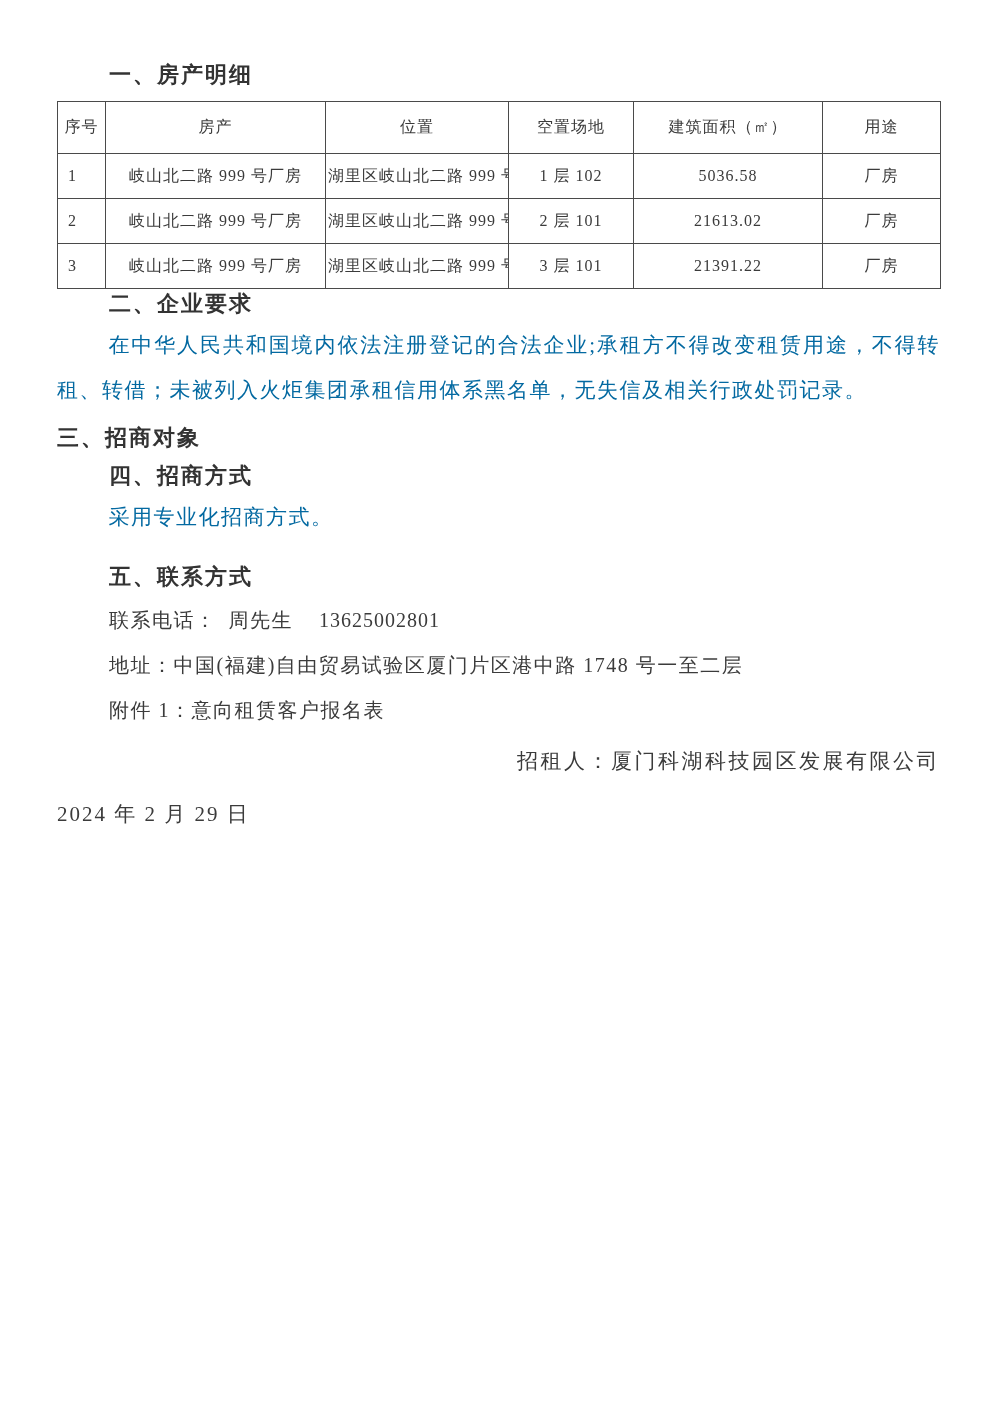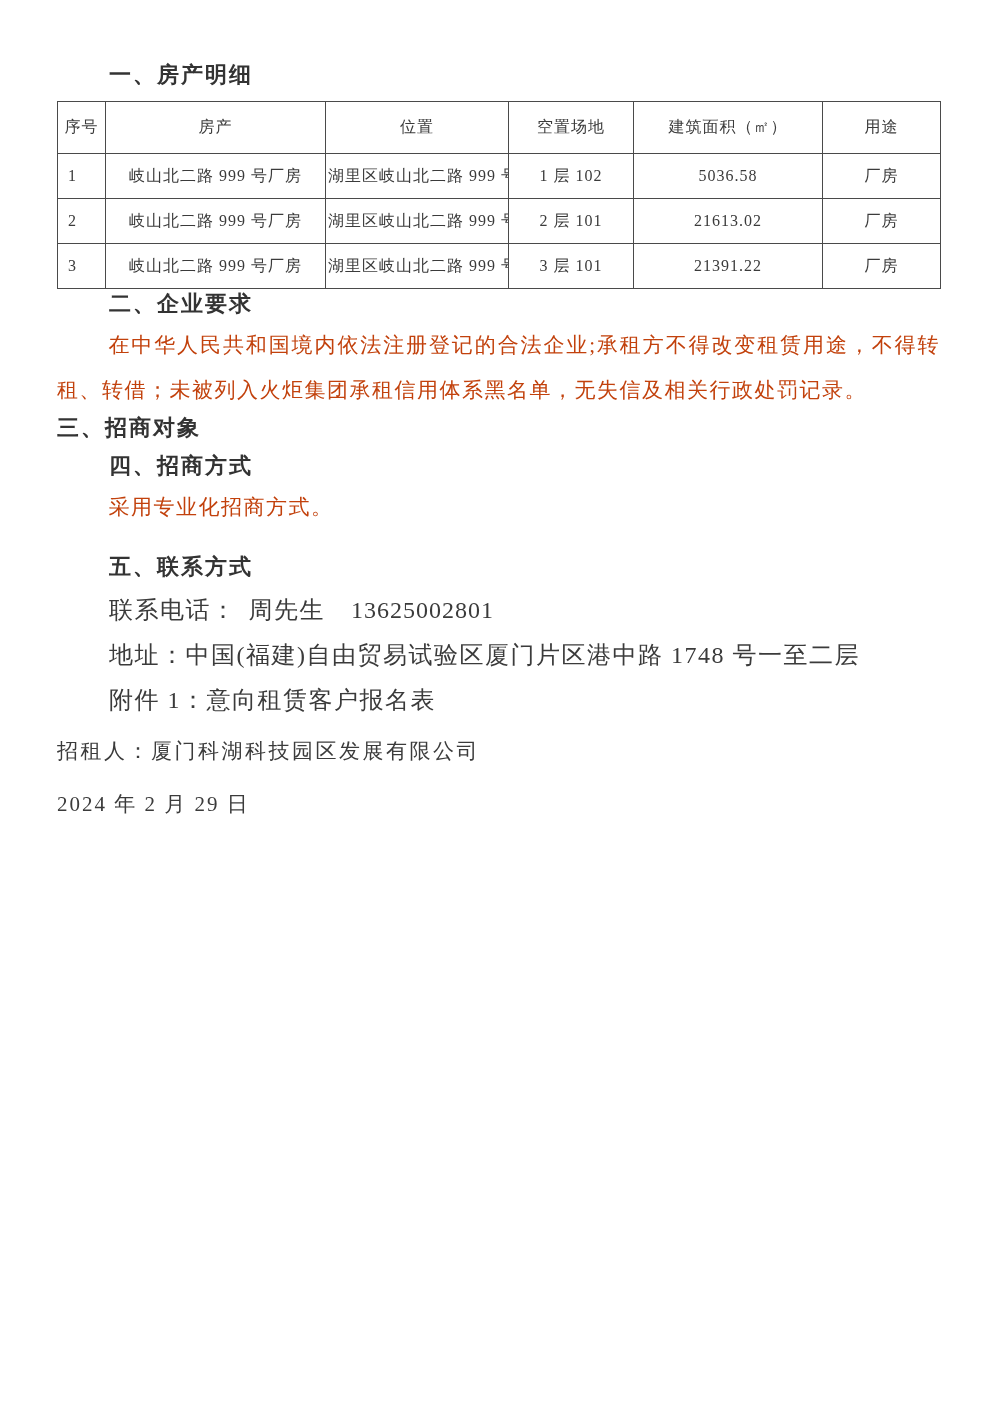--- a/index.html
+++ b/index.html
@@ -54,48 +54,48 @@
     padding-left: 10px;
   }
 
   .para {
     font-size: 21px;
     line-height: 45px;
     letter-spacing: 1.5px;
     text-align: justify;
     text-indent: 2.45em;
     margin: 0;
-    color: #c2410c;
+    color: #0369a1;
   }
   .para.single { text-align: left; }
 
   .mt-sec2   { }
   .mt-para2  { margin-top: 4px; }
-  .mt-sec3   { margin-top: 0; }
+  .mt-sec3   { margin-top: 10px; }
   .mt-para3  { margin-top: 2px; }
   .mt-sec4   { margin-top: 8px; }
   .mt-para4  { margin-top: 4px; }
   .mt-sec5   { margin-top: 22px; }
   .mt-contact{ margin-top: 6px; }
 
   .contact-line {
-    font-size: 24px;
+    font-size: 20px;
     line-height: 45px;
     letter-spacing: 1.5px;
     padding-left: 52px;
   }
   .contact-person { margin-left: 12px; }
   .contact-number { margin-left: 26px; letter-spacing: 1px; }
 
   .signature-line {
     margin-top: 6px;
     font-size: 21px;
     line-height: 45px;
     letter-spacing: 2.5px;
-    text-align: left;
+    text-align: right;
   }
   .date-line {
     margin-top: 8px;
     font-size: 21px;
     line-height: 45px;
     letter-spacing: 2px;
     padding-right: 85px;
   }
 </style>
 </head>

